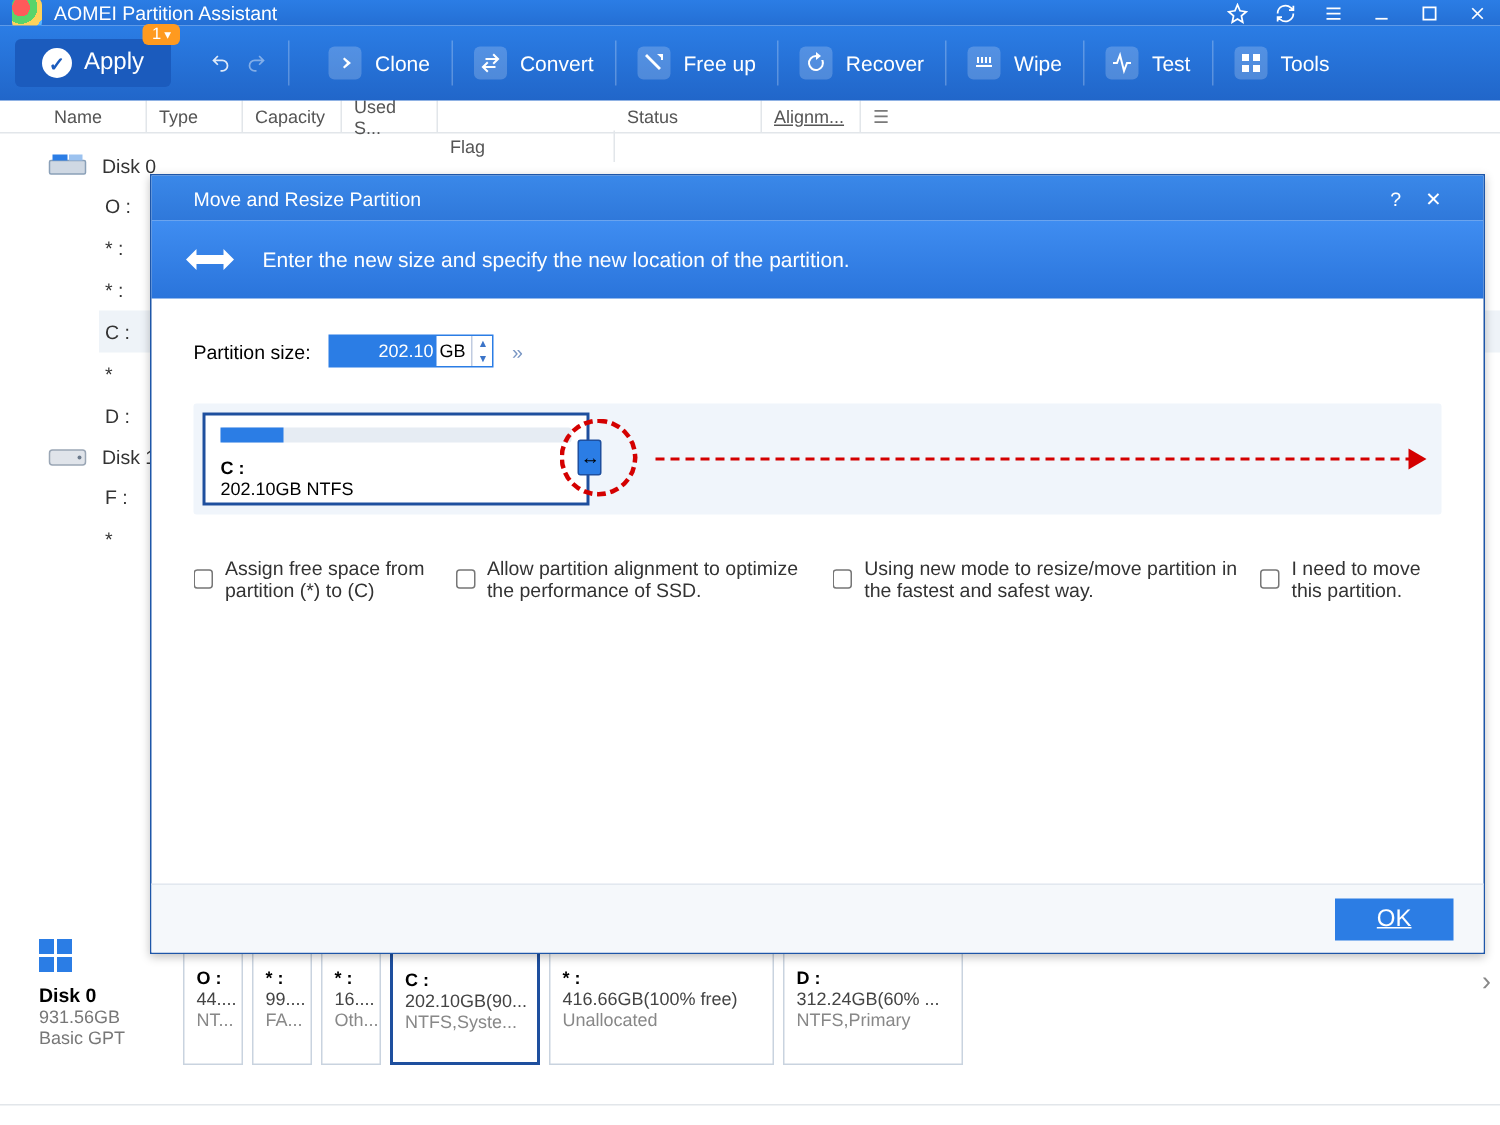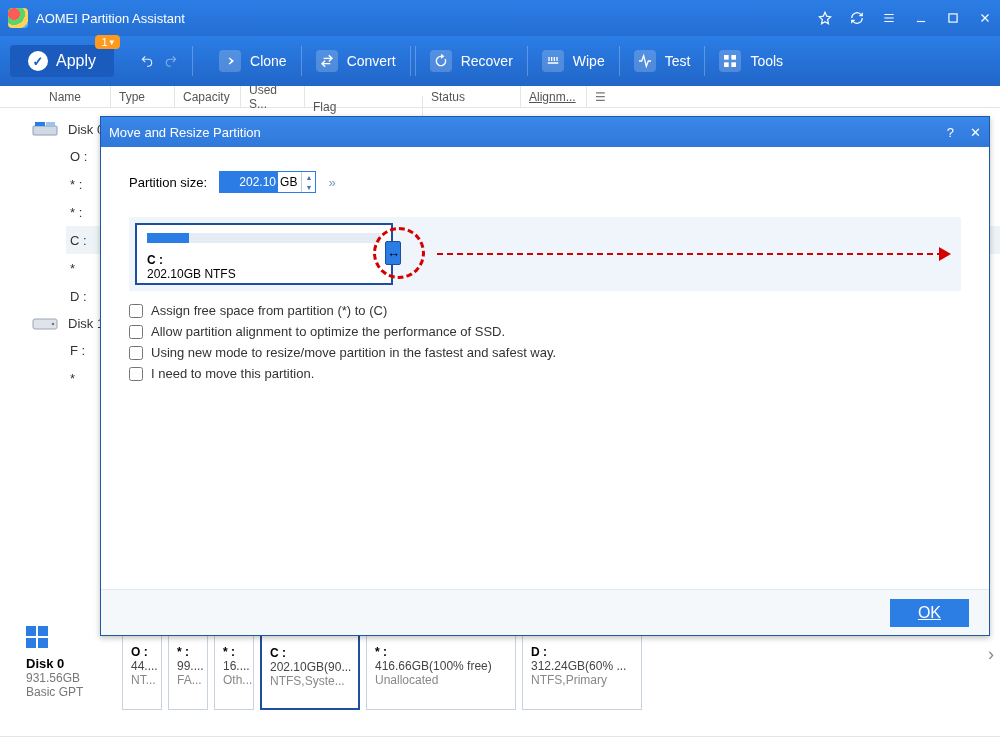--- a/index.html
+++ b/index.html
@@ -1,39 +1,39 @@
 <!DOCTYPE html>
 <html><head>
 <meta charset="utf-8">
 <style>
   * { box-sizing: border-box; margin: 0; padding: 0; font-family: "Segoe UI", Tahoma, sans-serif; }
   body { width: 1000px; height: 750px; background: #fff; overflow: hidden; position: relative; }
 
   
-  .titlebar { height: 36px; background: linear-gradient(#2b7de5, #246fd4); color: #fff; display: flex; align-items: center; padding: 0 8px; }
+  .titlebar { height: 17px; background: linear-gradient(#2b7de5, #246fd4); color: #fff; display: flex; align-items: center; padding: 0 8px; }
   .logo-chip { width: 20px; height: 20px; border-radius: 4px; margin-right: 8px; background: radial-gradient(circle at 30% 30%, #ff5a5a 0 30%, #5ad46a 30% 55%, #ffd25a 55% 80%, #5ab4ff 80% 100%); }
   .title-text { font-size: 13px; }
   .title-spacer { flex: 1; }
   .title-icons { display: flex; gap: 18px; align-items: center; }
   .t-ico { width: 14px; height: 14px; display: inline-block; }
   .t-ico svg { display: block; }
 
   
   .toolbar { height: 50px; background: linear-gradient(#2b7de5, #2166c9); display: flex; align-items: center; padding: 0 10px; gap: 12px; color: #fff; position: relative; }
   .btn-apply { background: #1b5bbd; border-radius: 4px; padding: 6px 18px; display: flex; align-items: center; gap: 8px; position: relative; }
   .btn-apply .check { width: 20px; height: 20px; border-radius: 50%; background: #fff; display: flex; align-items: center; justify-content: center; color: #1b5bbd; font-weight: bold; font-size: 13px; }
   .btn-apply .badge { position: absolute; top: -10px; right: -6px; background: #ff9a1f; color: #fff; font-size: 11px; border-radius: 4px; padding: 1px 6px; display: flex; align-items: center; gap: 2px; }
   .btn-apply .badge:after { content: "▾"; font-size: 9px; }
   .undo-redo { display: flex; gap: 10px; margin-left: 14px; opacity: .85; }
   .tbsep { width: 1px; height: 30px; background: rgba(255,255,255,.25); margin: 0 2px; }
   .tbitem { display: flex; align-items: center; gap: 9px; padding: 4px 12px; font-size: 14px; }
   .tbicon { width: 22px; height: 22px; background: rgba(255,255,255,.2); border-radius: 4px; display: flex; align-items: center; justify-content: center; }
 
   
-  .cols { height: 22px; border-bottom: 1px solid #e2e6ea; display: flex; align-items: center; font-size: 12px; color: #555; padding-left: 41px; }
+  .cols { height: 22px; border-bottom: 1px solid #e2e6ea; display: flex; align-items: flex-start; font-size: 12px; color: #555; padding-left: 28px; }
   .cols span { border-right: 1px solid #e2e6ea; padding: 2px 8px; height: 100%; display: flex; align-items: center; }
   .cols .n  { width: 70px; }
   .cols .t  { width: 64px; }
   .cols .c  { width: 66px; }
   .cols .u  { width: 64px; }
   .cols .f  { width: 118px; margin-top: 20px; }
   .cols .s  { width: 98px; }
   .cols .a  { width: 66px; text-decoration: underline; }
   .cols .grip { width: 24px; border: none; color: #7a7a7a; }
 
@@ -59,47 +59,47 @@
   .pbox .cap { height: 8px; background: #e6ecf3; margin-bottom: 10px; border-radius: 1px; position: relative; overflow: hidden; }
   .pbox .cap .fill { position: absolute; left: 0; top: 0; bottom: 0; background: #2b7de5; }
   .pbox .pt { font-weight: bold; }
   .pbox .p1 { color: #444; }
   .pbox .p2 { color: #888; }
   .bottom .chev { position: absolute; right: 6px; top: 40px; color: #888; font-size: 18px; }
   .footline { position: absolute; left: 0; right: 0; bottom: 0; height: 14px; border-top: 1px solid #e2e6ea; }
 
   
   .modal { position: absolute; left: 100px; top: 116px; width: 890px; height: 520px; background: #fff; border: 1px solid #1e56a8; display: flex; flex-direction: column; box-shadow: 0 2px 6px rgba(0,0,0,.25); }
-  .modal-titlebar { height: 30px; background: linear-gradient(#3a88e9,#2f78da); color: #fff; display: flex; align-items: center; padding: 0 8px; font-size: 13px; }
+  .modal-titlebar { height: 30px; background: linear-gradient(#3a88e9,#2f78da); color: #fff; display: flex; align-items: center; padding: 0 28px; font-size: 13px; }
   .modal-titlebar .sp { flex: 1; }
   .modal-titlebar .ic { margin-left: 16px; cursor: pointer; }
   .modal-banner { height: 52px; background: linear-gradient(#3f8df1,#2a74db); color: #fff; display: flex; align-items: center; gap: 18px; padding: 0 22px; font-size: 14px; }
   .banner-ic { width: 34px; height: 22px; display: flex; align-items: center; justify-content: center; }
   .modal-body { flex: 1; padding: 24px 28px 12px 28px; }
   .psize { display: flex; align-items: center; gap: 12px; font-size: 13px; }
   .psize .spin { border: 1px solid #2b7de5; display: flex; align-items: center; height: 22px; }
-  .psize .spin input { border: none; width: 58px; text-align: right; font-size: 12px; background: #2b7de5; color: #fff; height: 100%; padding-right: 2px; }
+  .psize .spin input { border: none; width: 71px; text-align: right; font-size: 12px; background: #2b7de5; color: #fff; height: 100%; padding-right: 2px; }
   .psize .spin .unit { font-size: 12px; padding: 0 4px 0 2px; }
   .psize .spin .arrows { border-left: 1px solid #c0cbe0; width: 14px; height: 100%; display: flex; flex-direction: column; }
   .psize .spin .arrows span { flex: 1; display: flex; align-items: center; justify-content: center; font-size: 7px; color: #3b74c8; }
   .psize .chevs { color: #7a97c4; font-size: 13px; letter-spacing: -3px; }
 
   .slider-wrap { margin-top: 24px; height: 74px; background: #f0f5fb; border-radius: 2px; position: relative; }
   .slider-box { position: absolute; left: 6px; top: 6px; bottom: 6px; width: 258px; border: 2px solid #1e4f9e; background: #fff; padding: 8px 10px; }
   .slider-box .bar { height: 10px; background: #e6ecf3; border-radius: 2px; margin-bottom: 10px; position: relative; }
   .slider-box .bar .fill { position: absolute; left: 0; top: 0; bottom: 0; width: 18%; background: #2b7de5; }
   .slider-box .lab1 { font-size: 12px; font-weight: bold; }
   .slider-box .lab2 { font-size: 12px; }
   .slider-handle { position: absolute; left: 256px; top: 24px; width: 16px; height: 24px; background: #2b7de5; border: 1px solid #1e4f9e; border-radius: 2px; }
   .ring { position: absolute; left: 244px; top: 10px; width: 52px; height: 52px; border: 3px dashed #d40000; border-radius: 50%; pointer-events: none; }
   .move-ico { position: absolute; left: 258px; top: 28px; color: #000; font-size: 13px; pointer-events: none; }
   .arrow-line { position: absolute; left: 308px; right: 18px; top: 36px; height: 0; border-top: 2px dashed #d40000; }
   .arrow-head { position: absolute; right: 10px; top: 30px; width: 0; height: 0; border-left: 12px solid #d40000; border-top: 7px solid transparent; border-bottom: 7px solid transparent; }
 
-  .checks { margin-top: 12px; display: flex; flex-direction: column; gap: 6px; font-size: 13px; color: #333; }
+  .checks { margin-top: 28px; display: flex; flex-direction: row; gap: 6px; font-size: 13px; color: #333; }
   .checks label { display: flex; align-items: center; gap: 8px; }
   .checks input { width: 14px; height: 14px; accent-color: #2b7de5; }
 
   .modal-footer { height: 46px; background: #f5f8fb; display: flex; align-items: center; justify-content: flex-end; padding: 0 20px; border-top: 1px solid #e2e8ef; }
   .ok-btn { background: #2c7de4; color: #fff; border: none; padding: 5px 28px; font-size: 16px; text-decoration: underline; }
 </style>
 </head>
 <body>
 
 <div class="titlebar">
@@ -171,20 +171,28 @@
       <span class="tbsep"></span>
       <div class="tbitem">
         <span class="tbicon">
           <svg width="16" height="16" viewBox="0 0 24 24" fill="#fff">
             <path d="M7 7h10l-3-3 1.4-1.4L21 8l-5.6 5.4L14 12l3-3H7zM17 17H7l3 3-1.4 1.4L3 16l5.6-5.4L10 12l-3 3h10z"></path>
           </svg>
         </span>
         <span>Convert</span>
       </div>
       <span class="tbsep"></span>
+      <div class="tbitem">
+        <span class="tbicon">
+          <svg width="16" height="16" viewBox="0 0 24 24" fill="#fff">
+            <path d="M5 3l14 14-2 2L3 5zM15 3h6v6h-2V6.4L15 3z"></path>
+          </svg>
+        </span>
+        <span>Free up</span>
+      </div>
       <span class="tbsep"></span>
       <div class="tbitem">
         <span class="tbicon">
           <svg width="16" height="16" viewBox="0 0 24 24" fill="#fff">
             <path d="M12 4a8 8 0 1 0 7.4 5h-2.2A6 6 0 1 1 12 6v3l5-4-5-4z"></path>
           </svg>
         </span>
         <span>Recover</span>
       </div>
       <span class="tbsep"></span>
@@ -330,20 +338,28 @@
   <span class="chev">›</span>
 </div>
 <div class="footline"></div>
 
 <div class="modal">
   <div class="modal-titlebar">
     <span>Move and Resize Partition</span>
     <span class="sp"></span>
     <span class="ic">?</span>
     <span class="ic">✕</span>
+  </div>
+  <div class="modal-banner">
+    <span class="banner-ic">
+      <svg width="34" height="20" viewBox="0 0 34 20">
+          <path d="M1 10l7-7v4h18V3l7 7-7 7v-4H8v4z" fill="#fff"></path>
+        </svg>
+    </span>
+    <span>Enter the new size and specify the new location of the partition.</span>
   </div>
   <div class="modal-body">
     <div class="psize">
       <span>Partition size:</span>
       <span class="spin">
         <input value="202.10" style="">
         <span class="unit">GB</span>
         <span class="arrows">
             <span>▲</span>
             <span>▼</span>

